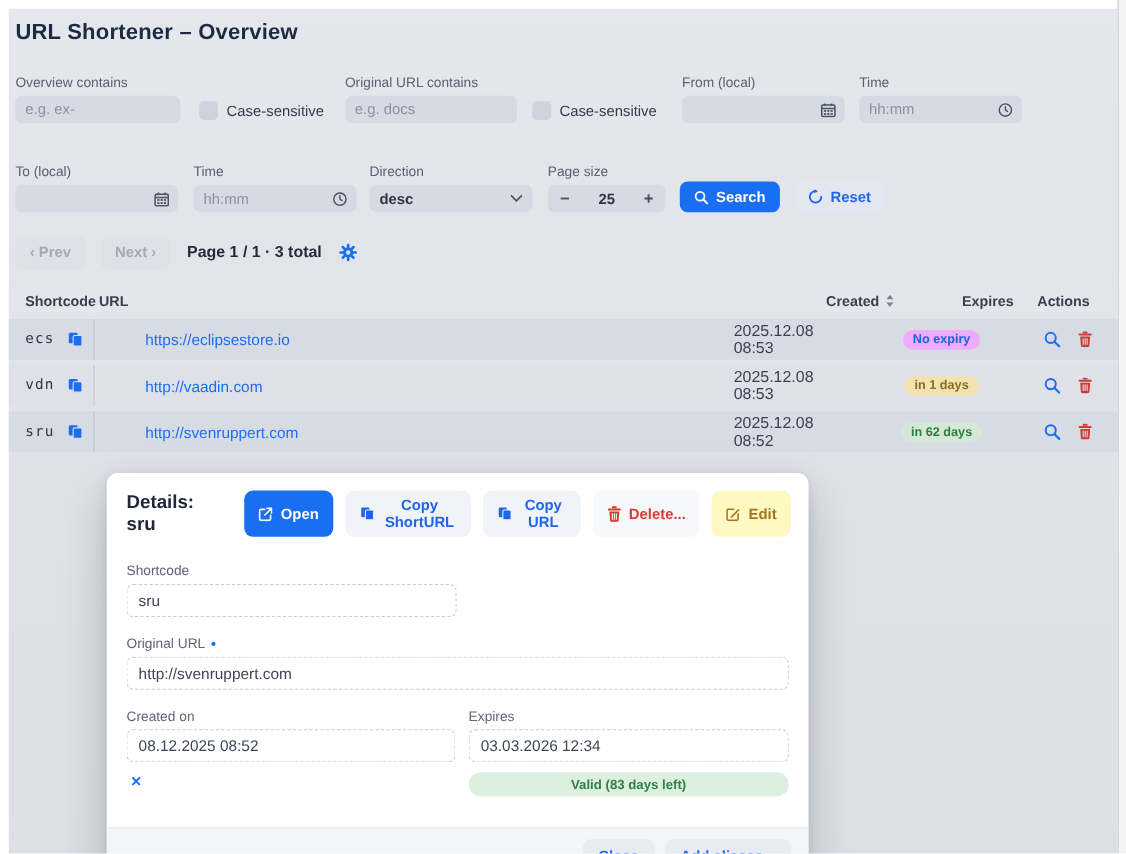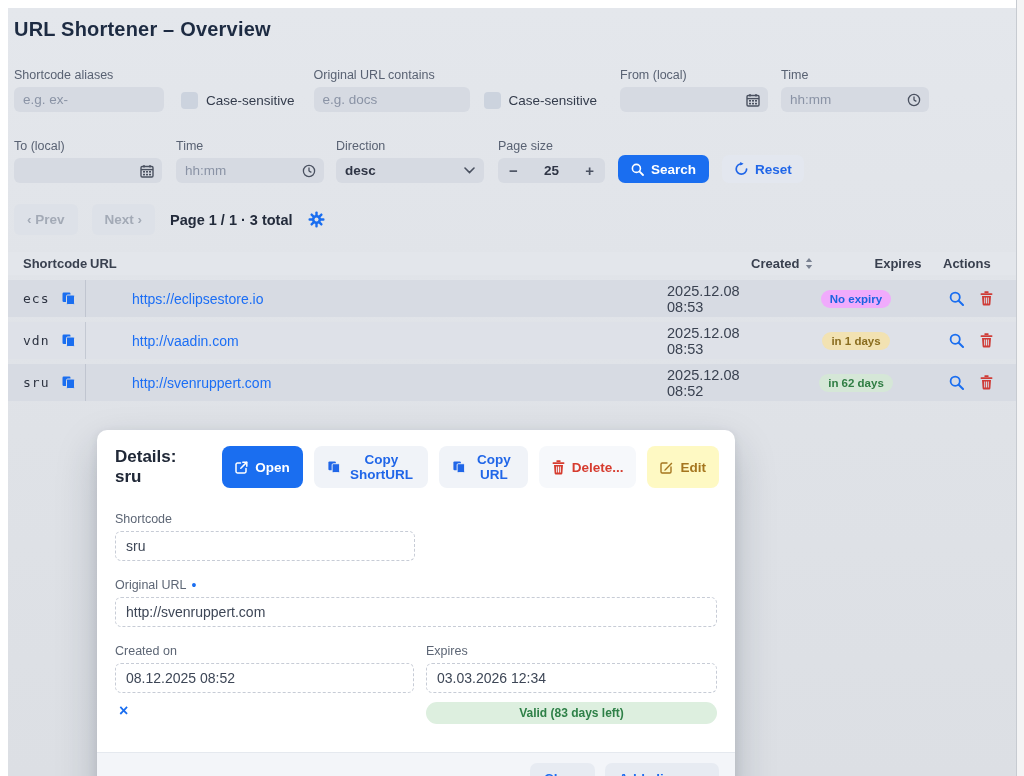--- a/index.html
+++ b/index.html
@@ -12,21 +12,21 @@
   .scroll-gutter { position:absolute; top:0; right:0; width:8px; height:776px;
     background:#f4f4f5; border-left:1px solid #c7cbd1; }
   
   .app { position:absolute; left:8px; top:8px; right:8px; bottom:0;
     background:linear-gradient(180deg,#e4e7ec 0%,#dfe2e7 55%,#dcdfe4 100%); }
   .page-title { font-size:20px; font-weight:700; color:#1d2b42; margin:10px 0 0 6px; letter-spacing:.2px; }
 
   
   .filter-row { display:flex; align-items:flex-end; margin-left:6px; }
   .filter-row.row1 { margin-top:27px; }
-  .filter-row.row2 { margin-top:27px; }
+  .filter-row.row2 { margin-top:37px; }
   .field { display:flex; flex-direction:column; }
   .field-label { font-size:12.5px; color:#596273; margin-bottom:5px; }
   .control { height:25px; background:#d6dae2; border:none; border-radius:6px;
     font-size:13.5px; color:#2f3545; padding:0 9px; display:flex; align-items:center; font-family:inherit; }
   input.control { width:100%; }
   input.control::placeholder { color:#8a93a5; opacity:1; }
   .control-wrap { position:relative; }
   .control-wrap .trail-icon { position:absolute; right:8px; top:50%; transform:translateY(-50%); display:flex; }
   .checkbox-group { display:flex; align-items:center; margin-bottom:3px; }
   .checkbox { width:17px; height:17px; background:#ccd3de; border-radius:4px; }
@@ -121,21 +121,21 @@
 </style>
 </head>
 <body>
 
 <div class="app">
 
   <h1 class="page-title">URL Shortener – Overview</h1>
 
   <div class="filter-row row1">
     <div class="field f-shortcode">
-      <span class="field-label">Shortcode aliases</span>
+      <span class="field-label">Overview contains</span>
       <input class="control" type="text" placeholder="e.g. ex-" style="">
     </div>
     <div class="checkbox-group cb1">
       <span class="checkbox"></span>
       <span class="checkbox-label">Case-sensitive</span>
     </div>
     <div class="field f-origurl">
       <span class="field-label">Original URL contains</span>
       <input class="control" type="text" placeholder="e.g. docs" style="">
     </div>

